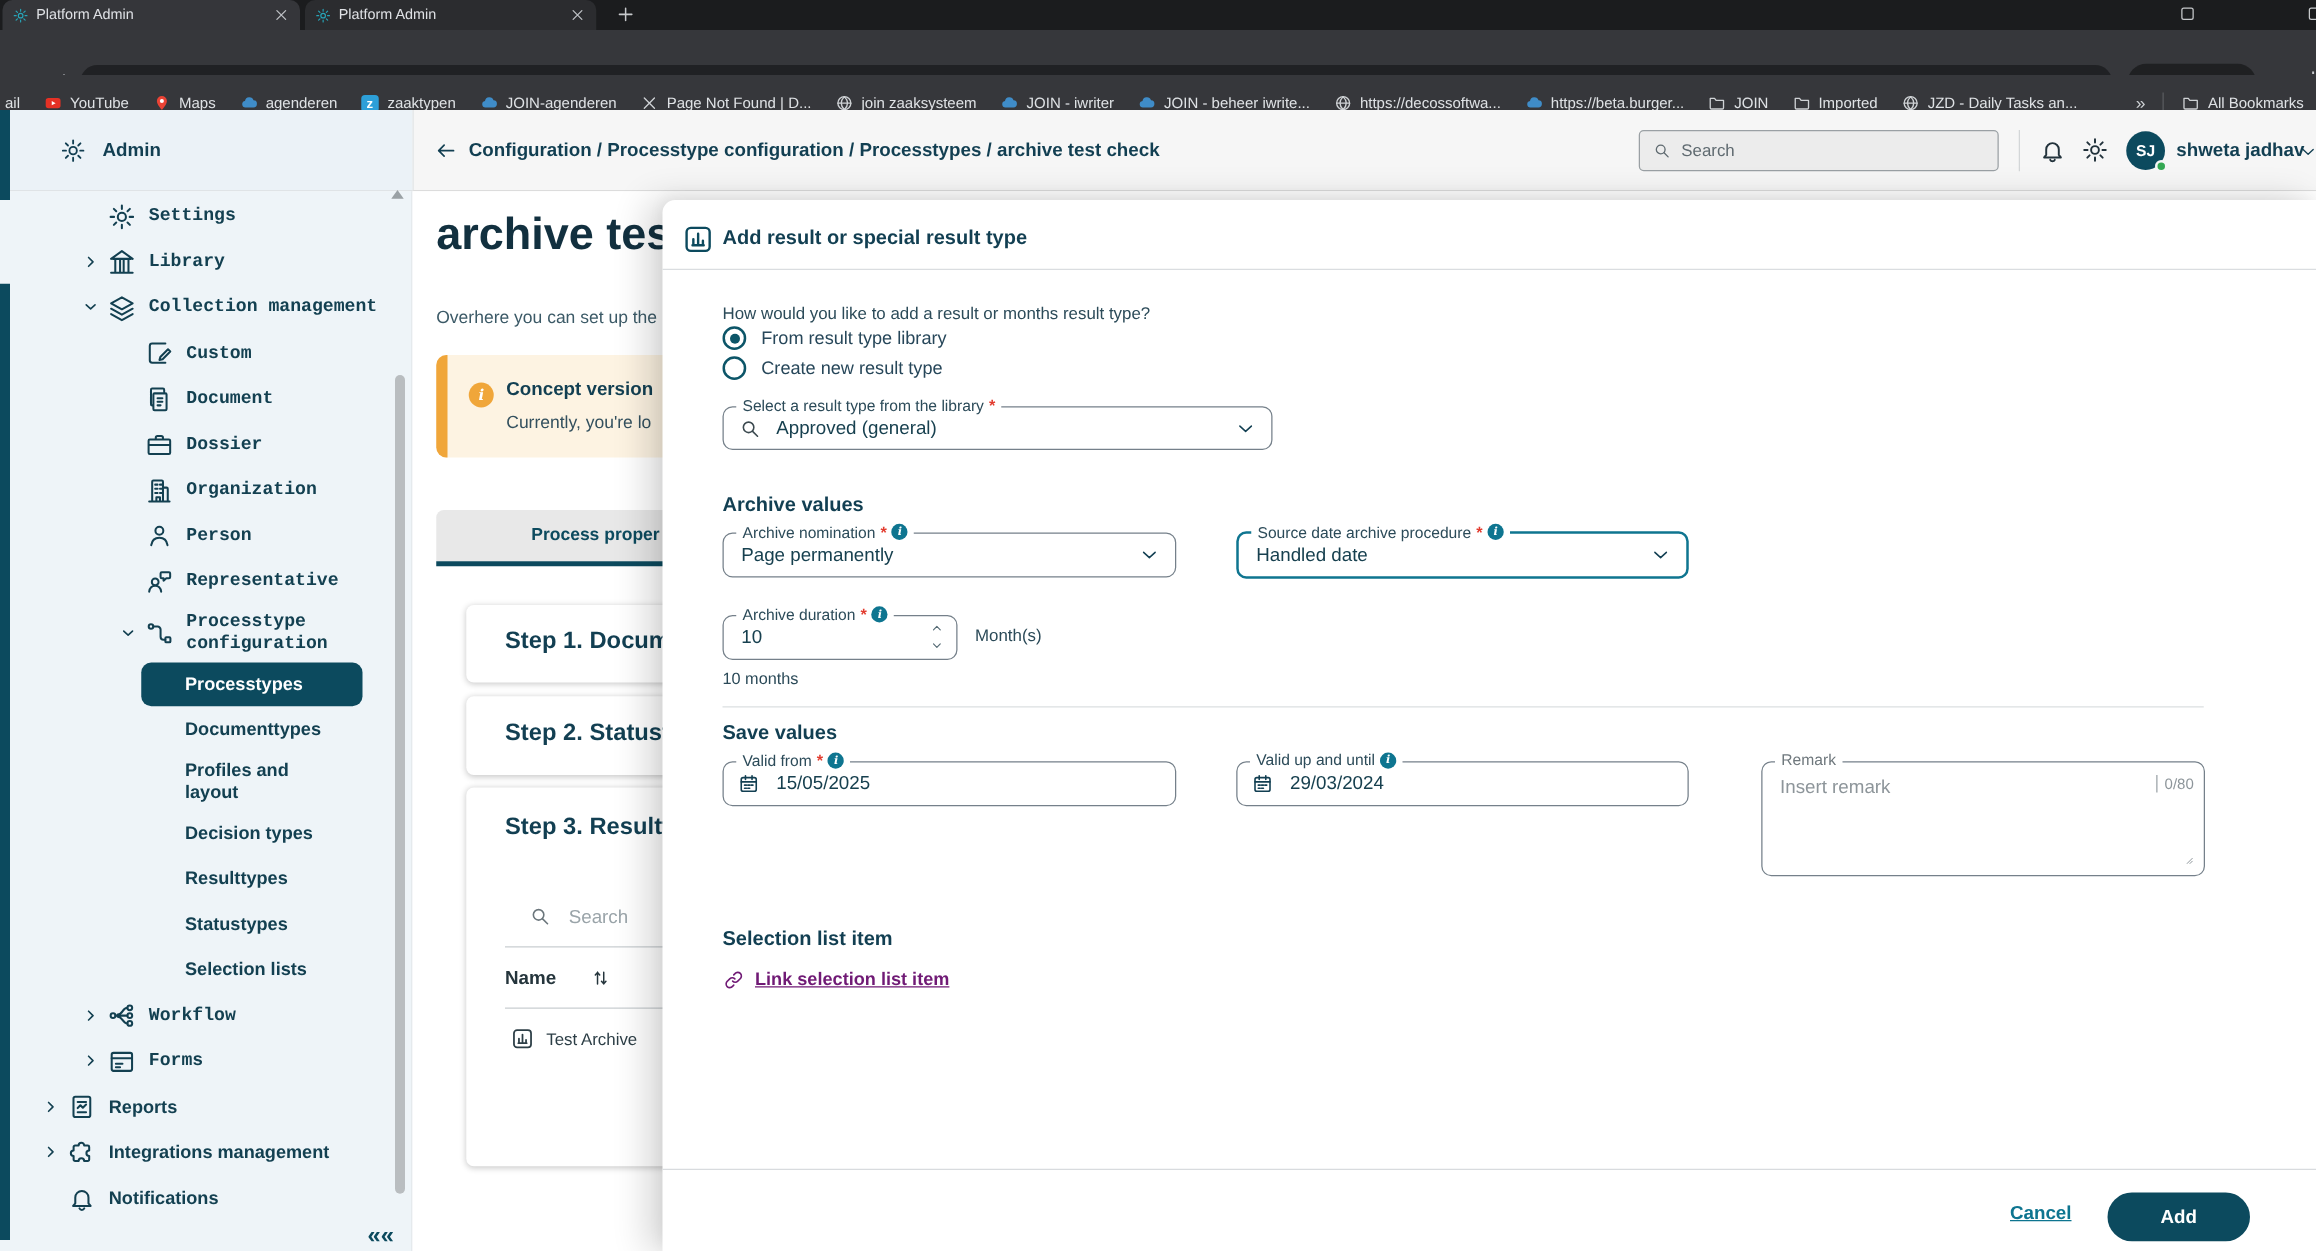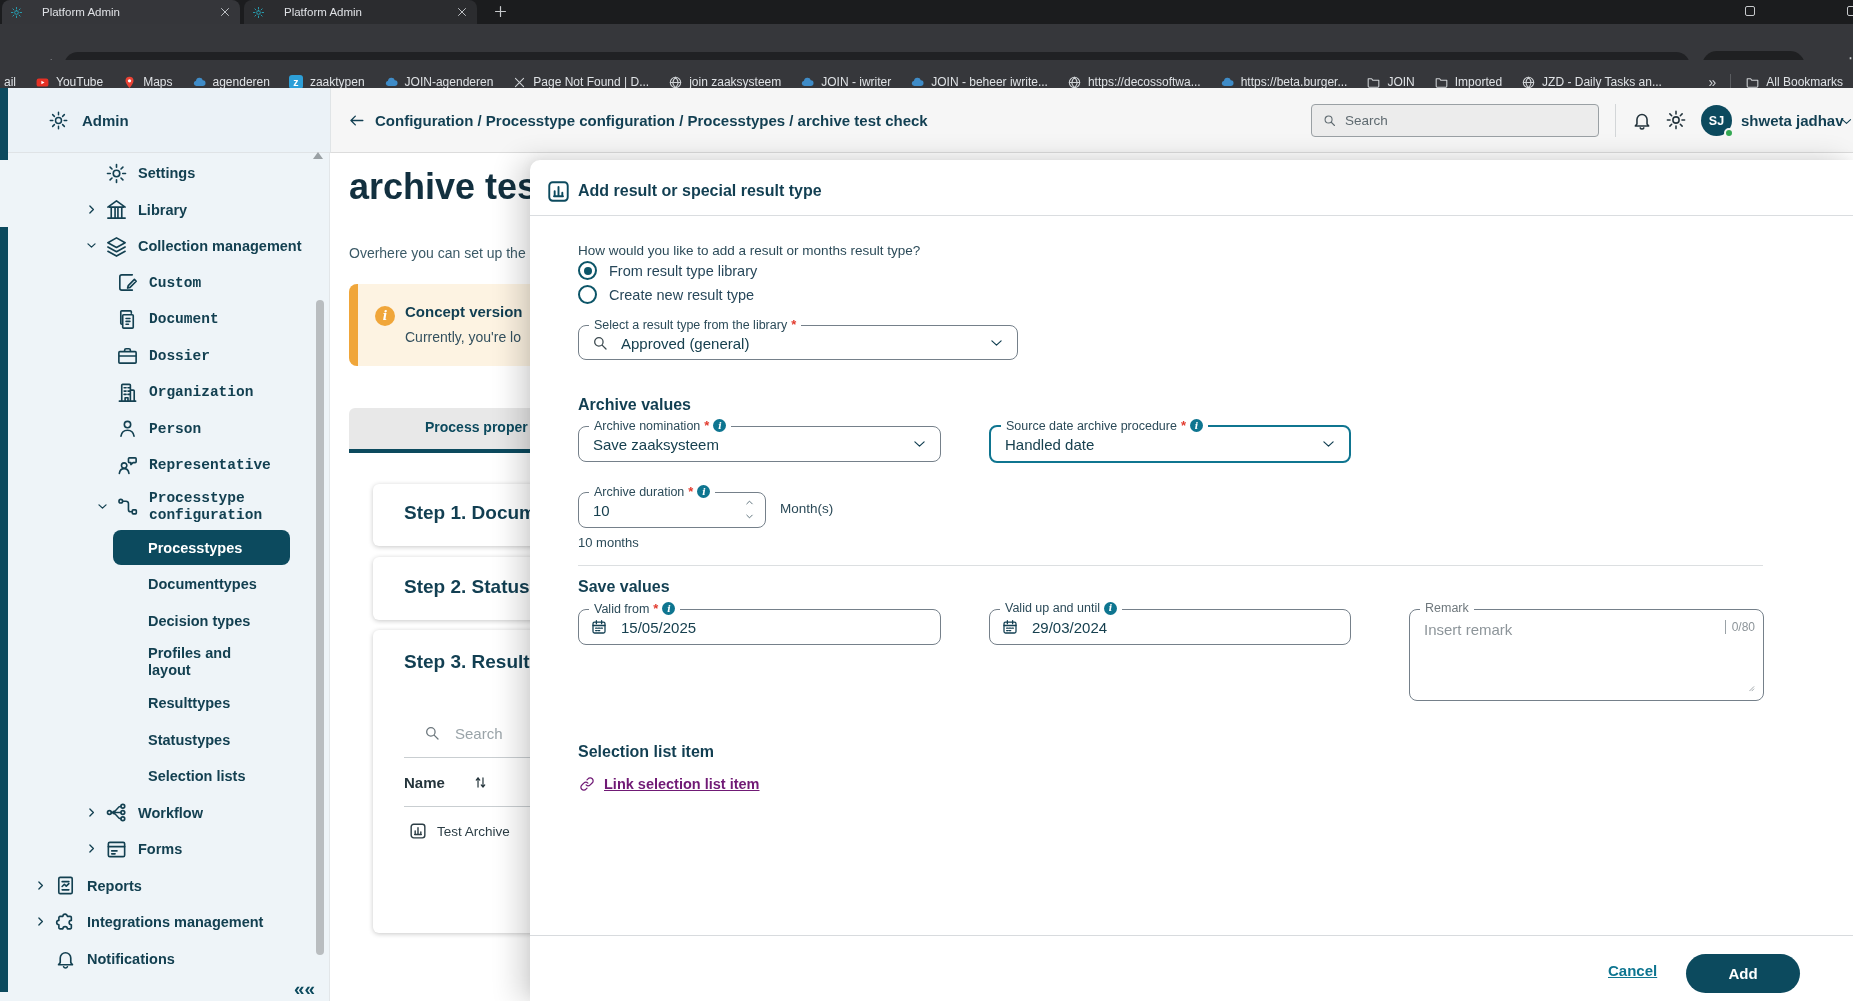--- a/index.html
+++ b/index.html
@@ -5,21 +5,21 @@
   * { margin:0; padding:0; box-sizing:border-box; }
   html,body { width:1853px; height:1001px; overflow:hidden; background:#fff;
     font-family:"Liberation Sans", sans-serif; }
   .abs { position:absolute; }
   svg { display:block; }
   .icon svg { width:100%; height:100%; }
 
   
   #tabstrip { left:0; top:0; width:1853px; height:24px; background:#1b1c1e; }
   .tab { position:absolute; top:0; height:24px; background:#35363a; border-radius:8px 8px 0 0;
-    display:flex; align-items:center; padding:0 8px; color:#dfe1e5; font-size:11.5px; gap:19px; }
+    display:flex; align-items:center; padding:0 8px; color:#dfe1e5; font-size:11.5px; gap:6px; }
   .tab.t2 { background:#2b2c2f; }
   .tab .fav { width:13px; height:13px; color:#27a5b8; }
   .tab .ttl { flex:1; white-space:nowrap; overflow:hidden; }
   .tab .cls { width:14px; height:14px; color:#bfc2c6; }
   .newtab { position:absolute; top:3px; width:17px; height:17px; color:#c7c9cc; }
   .winctl { position:absolute; top:6px; width:10px; height:10px; border:1.5px solid #c7c9cc; border-radius:2px; }
 
   #toolbar { left:0; top:24px; width:1853px; height:36px; background:#36373b;
     display:flex; align-items:center; }
   .tbico { width:18px; height:18px; color:#a6a9ad; position:absolute; top:33px; }
@@ -70,21 +70,21 @@
     padding-top:2px; }
   .sb-item { display:flex; align-items:center; height:36.5px; color:#134051; font-size:14.5px; font-weight:600;
     position:relative; }
   .sb-item.wrap { height:46px; }
   .sb-item.wrap .sb-label { line-height:1.15; }
   .sb-chev { width:20px; height:20px; color:#134051; flex:0 0 20px; }
   .sb-chev svg { width:13px; height:13px; margin:3px auto; }
   .sb-ico { width:23px; height:23px; color:#134051; margin:0 10px 0 4px; flex:0 0 23px; }
   .sb-label { white-space:pre-line; }
   .sb-item.lvl1 { padding-left:30px; }
-  .sb-item.lvl2 { padding-left:81px; }
+  .sb-item.lvl2 { padding-left:62px;font-family:Liberation Mono, monospace; }
   .sb-item.lvl3 { padding-left:92px;font-family:Liberation Mono, monospace; }
   .sb-item.lvl4 { padding-left:0; }
   .sb-item.lvl4 .pill { margin-left:113px; width:177px; height:35px; display:flex; align-items:center;
     padding-left:35px; border-radius:8px; }
   .sb-item.lvl4.selected .pill { background:#0c4a5e; color:#fff; font-weight:700; }
   #sb-collapse { position:absolute; left:294px; top:978px; font-size:19px; font-weight:700; color:#0c4a5e; }
   .leftstrip { background:#0c4a5e; width:8px; left:0; }
   #sb-scroll-arrow { position:absolute; left:313px; top:152px; width:0; height:0;
     border-left:5px solid transparent; border-right:5px solid transparent; border-bottom:7px solid #9aa1a5; }
   #sb-scroll-thumb { position:absolute; left:316px; top:300px; width:8px; height:655px; background:#b9bdc0; border-radius:4px; }
@@ -529,29 +529,29 @@
     <div class="sb-item lvl4 selected">
       <span class="pill">
         <span class="sb-label">Processtypes</span>
       </span>
     </div>
     <div class="sb-item lvl4">
       <span class="pill">
         <span class="sb-label">Documenttypes</span>
       </span>
     </div>
-    <div class="sb-item lvl4">
-      <span class="pill">
-        <span class="sb-label">Decision types</span>
-      </span>
-    </div>
     <div class="sb-item lvl4 wrap">
       <span class="pill">
         <span class="sb-label">Profiles and
 layout</span>
+      </span>
+    </div>
+    <div class="sb-item lvl4">
+      <span class="pill">
+        <span class="sb-label">Decision types</span>
       </span>
     </div>
     <div class="sb-item lvl4">
       <span class="pill">
         <span class="sb-label">Resulttypes</span>
       </span>
     </div>
     <div class="sb-item lvl4">
       <span class="pill">
         <span class="sb-label">Statustypes</span>
@@ -722,21 +722,21 @@
   </div>
 
   <div class="section-h" style="top:236px;">Archive values</div>
 
   <div class="field" style="left:48px;top:266px;width:363px;height:36px;">
     <span class="flabel">
         <span>Archive nomination</span>
         <span class="req">*</span>
         <span class="info-dot">i</span>
       </span>
-    <span class="fval">Save zaaksysteem</span>
+    <span class="fval">Page permanently</span>
     <span class="f-chev icon">
         <svg viewBox="0 0 24 24" fill="none" stroke="currentColor" stroke-width="1.7" stroke-linecap="round" stroke-linejoin="round">
           <path d="M5.5 9l6.5 6 6.5-6"></path>
         </svg>
       </span>
   </div>
 
   <div class="field focus" style="left:459px;top:265px;width:362px;height:38px;">
     <span class="flabel">
         <span>Source date archive procedure</span>

